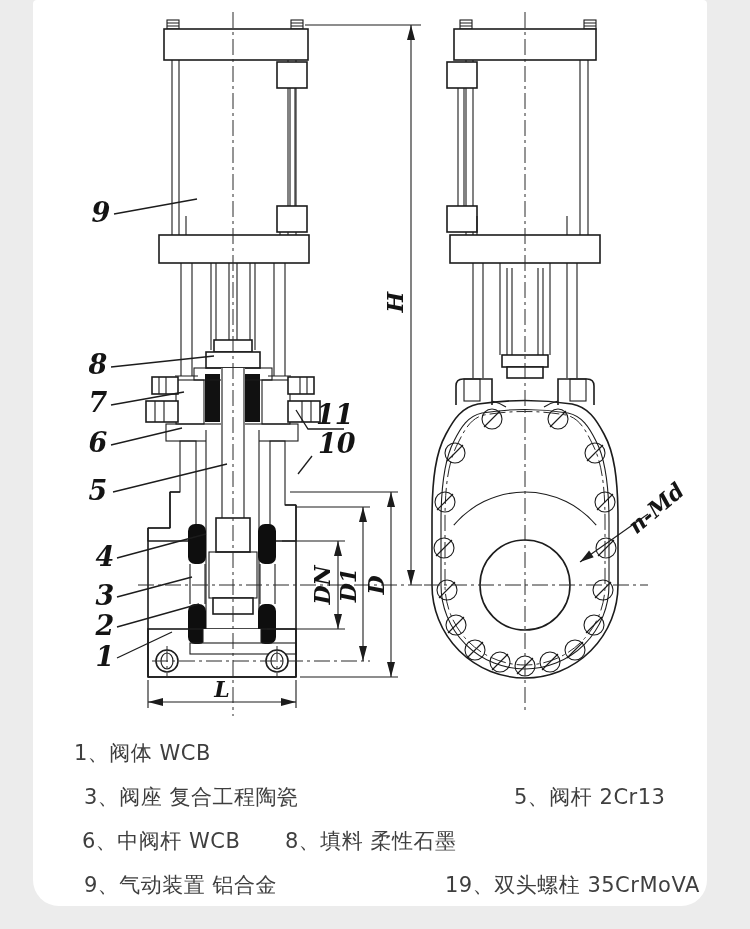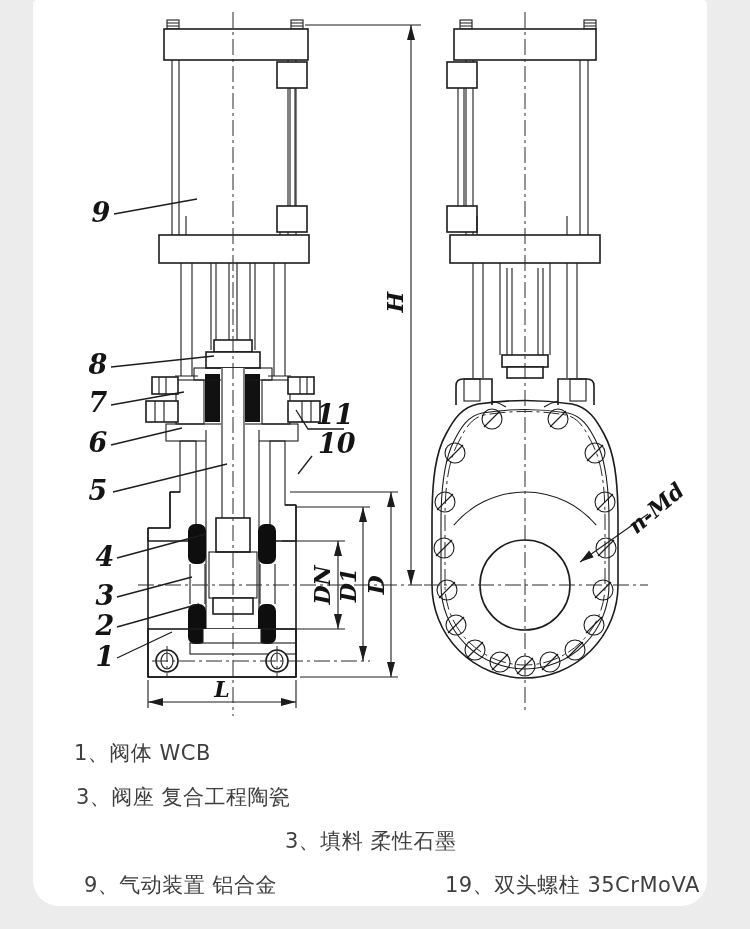--- a/index.html
+++ b/index.html
@@ -293,19 +293,21 @@
     <path d="M296,410 L308,429 H344" class="leader"></path>
     <path d="M312,456 L298,474" class="leader"></path>
     <text class="callout" x="316" y="424">11</text>
     <text class="callout" x="318" y="453">10</text>
   </g>
 </svg>
 
 <div class="parts">
   <span style="left:74px;top:739px">1、阀体 WCB</span>
 
-  <span style="left:76px;top:783px">3、阀座 复合工程陶瓷</span>
-
-  <span style="left:285px;top:827px">3、填料 柔性石墨</span>
+  <span style="left:84px;top:783px">3、阀座 复合工程陶瓷</span>
+  <span style="left:514px;top:783px">5、阀杆 2Cr13</span>
+
+  <span style="left:82px;top:827px">6、中阀杆 WCB</span>
+  <span style="left:285px;top:827px">8、填料 柔性石墨</span>
 
   <span style="left:84px;top:871px">9、气动装置 铝合金</span>
   <span style="left:445px;top:871px">19、双头螺柱 35CrMoVA</span>
 </div>
 
 </body></html>

